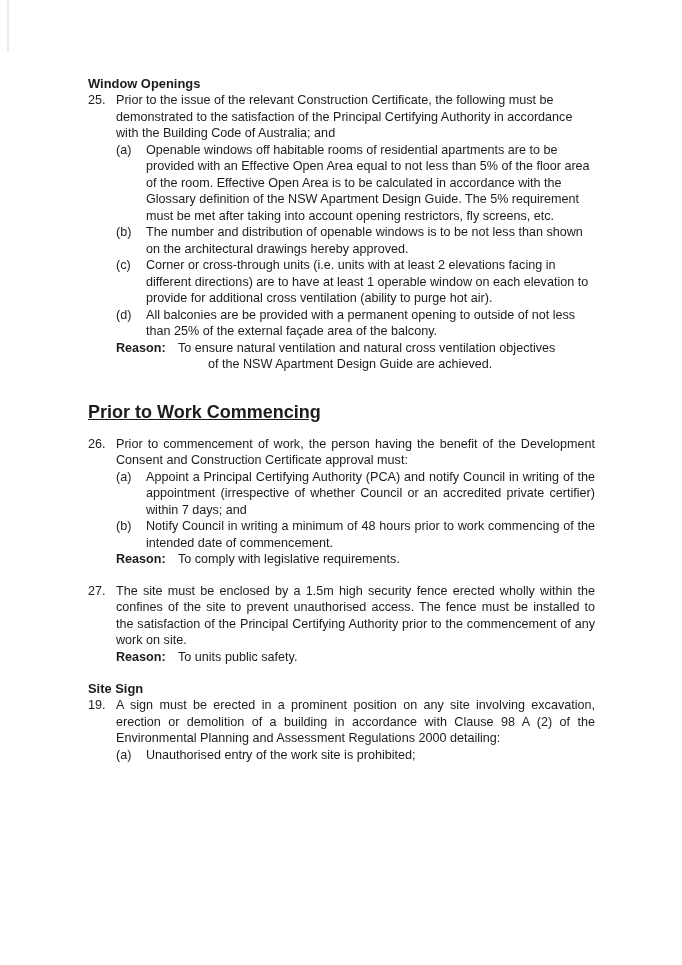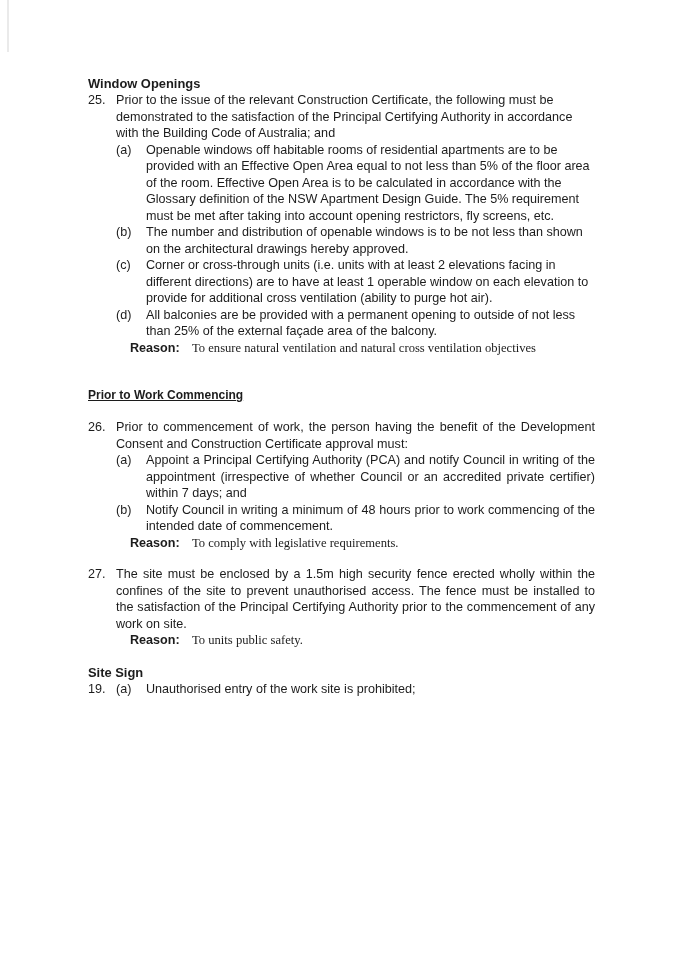--- a/index.html
+++ b/index.html
@@ -38,21 +38,21 @@
     line-height: 16.5px;
   }
   .cond-heading {
     font-weight: bold;
     font-size: 12.9px;
     line-height: 17px;
     margin: 0;
   }
   .section-heading {
     font-weight: bold;
-    font-size: 12px;
+    font-size: 18px;
     line-height: 19px;
     text-decoration: underline;
     margin: 30px 0 0 0;
   }
   .gap-16 { margin-top: 15px; }
   .gap-14 { margin-top: 14px; }
   .item {
     display: flex;
     align-items: flex-start;
   }
@@ -75,32 +75,31 @@
     width: 30px;
   }
   .sub .sub-text {
     flex: 1 1 auto;
     min-width: 0;
     margin: 0;
   }
   .reason {
     display: flex;
     align-items: flex-start;
-    margin-left: 14px;
   }
   .reason .reason-label {
     flex: 0 0 62px;
     width: 62px;
     font-weight: bold;
   }
   .reason .reason-body {
     flex: 1 1 auto;
     min-width: 0;
   }
-  .reason .reason-body p { margin: 0; font-family: Liberation Serif, serif; }
+  .reason .reason-body p { margin: 0; }
   .reason .reason-body .wrap-indent { padding-left: 30px; }
 </style>
 </head>
 <body>
 
 <div class="page">
   <div class="scan-artifact"></div>
 
   <div class="doc">
 
@@ -123,20 +122,21 @@
             <p class="sub-text">Corner or cross-through units (i.e. units with at least 2 elevations facing in different directions) are to have at least 1 operable window on each elevation to provide for additional cross ventilation (ability to purge hot air).</p>
           </div>
           <div class="sub">
             <span class="sub-label">(d)</span>
             <p class="sub-text">All balconies are be provided with a permanent opening to outside of not less than 25% of the external façade area of the balcony.</p>
           </div>
           <div class="reason">
             <span class="reason-label">Reason:</span>
             <div class="reason-body">
               <p>To ensure natural ventilation and natural cross ventilation objectives</p>
+              <p class="wrap-indent">of the NSW Apartment Design Guide are achieved.</p>
             </div>
           </div>
         </div>
       </div>
     </section>
 
     <h2 class="section-heading">Prior to Work Commencing</h2>
 
     <section class="gap-14">
       <div class="item">
@@ -174,20 +174,21 @@
           </div>
         </div>
       </div>
     </section>
 
     <section class="gap-16">
       <h3 class="cond-heading">Site Sign</h3>
       <div class="item">
         <span class="num">19.</span>
         <div class="body">
+          <p class="just">A sign must be erected in a prominent position on any site involving excavation, erection or demolition of a building in accordance with Clause 98 A (2) of the Environmental Planning and Assessment Regulations 2000 detailing:</p>
           <div class="sub">
             <span class="sub-label">(a)</span>
             <p class="sub-text">Unauthorised entry of the work site is prohibited;</p>
           </div>
         </div>
       </div>
     </section>
 
   </div>
 </div>

